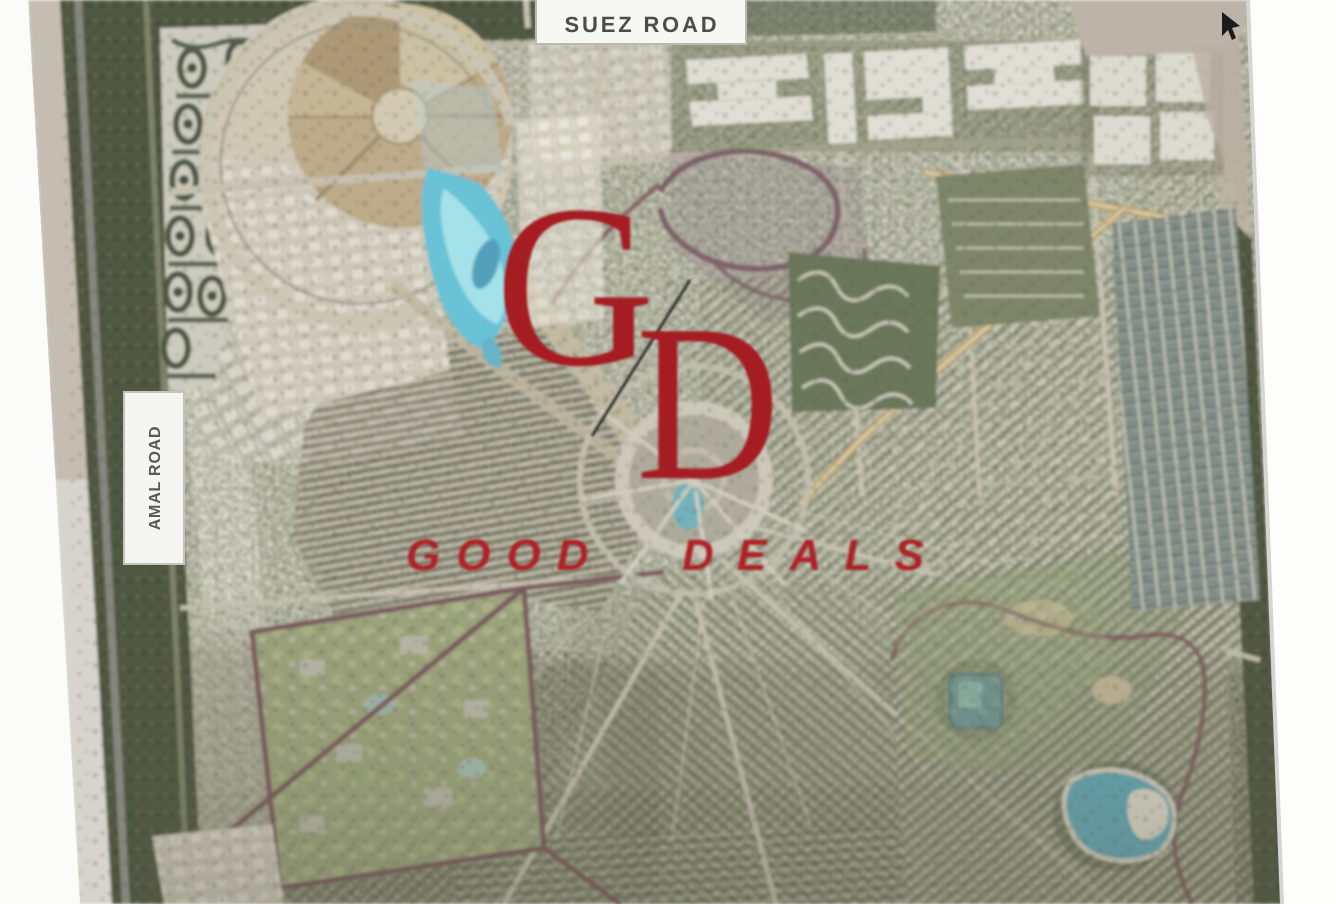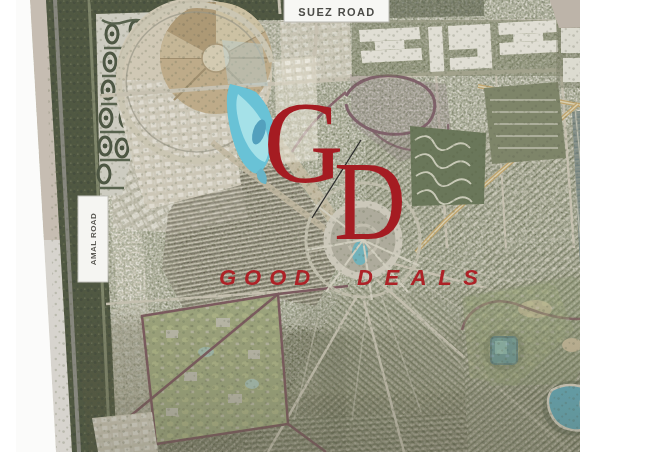--- a/index.html
+++ b/index.html
@@ -1,17 +1,17 @@
 <!DOCTYPE html>
 <html><head>
 <meta charset="utf-8">
 <style>
   html,body{margin:0;padding:0;background:#ffffff;}
-  #wrap{position:relative;width:564px;height:452px;overflow:hidden;background:#fff;
-        font-family:"Liberation Sans", sans-serif;padding-left:16px;}
+  #wrap{position:relative;width:668px;height:452px;overflow:hidden;background:#fff;
+        font-family:"Liberation Sans", sans-serif;}
 </style>
 </head>
 <body>
 <div id="wrap">
 <svg width="668" height="452" viewBox="0 0 668 452" xmlns="http://www.w3.org/2000/svg">
 <defs>
   <filter id="soft" x="-5%" y="-5%" width="110%" height="110%">
     <feGaussianBlur stdDeviation="0.7"></feGaussianBlur>
     <feColorMatrix type="saturate" values="0.82"></feColorMatrix>
   </filter>

